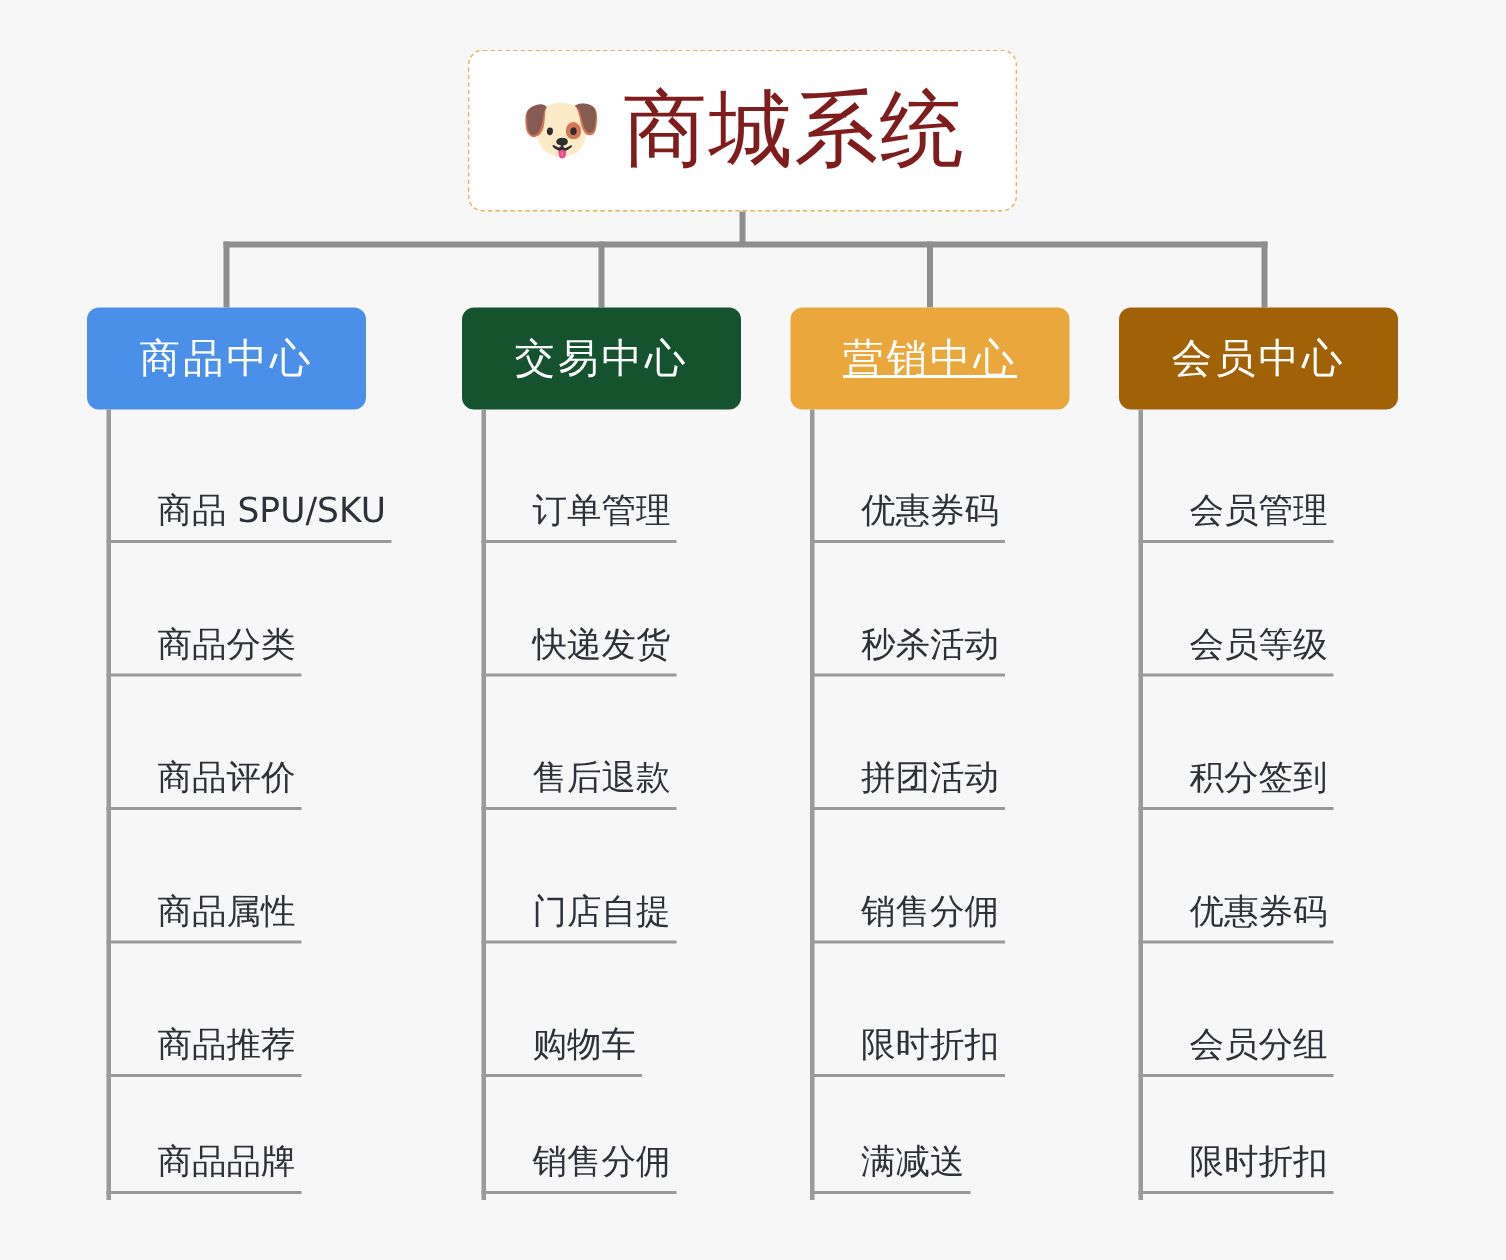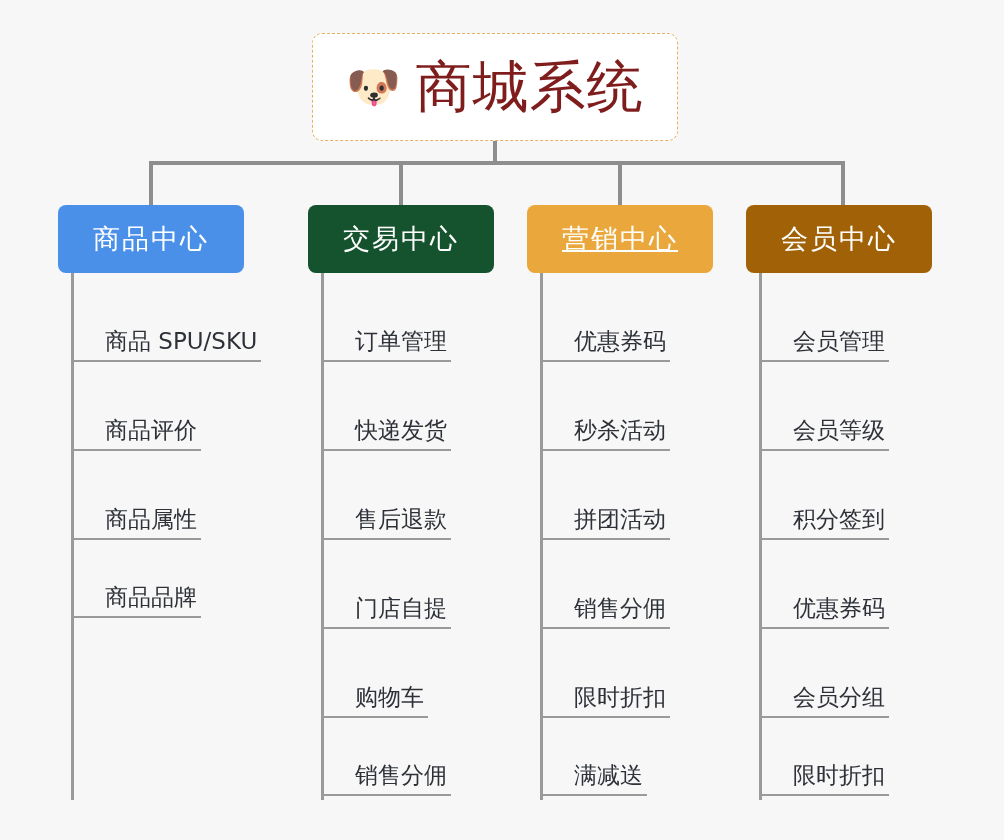--- a/index.html
+++ b/index.html
@@ -138,25 +138,31 @@
   <div class="branch" id="branch-0">
     <div class="branch-header">
       <span>商品中心</span>
     </div>
     <div class="spine" style="height:527px;"></div>
     <div class="leaves">
       <div class="leaf">
           <span class="leaf-label">商品 SPU/SKU</span>
         </div>
       <div class="leaf">
+          <span class="leaf-label">商品分类</span>
+        </div>
+      <div class="leaf">
           <span class="leaf-label">商品评价</span>
         </div>
       <div class="leaf">
           <span class="leaf-label">商品属性</span>
         </div>
+      <div class="leaf">
+          <span class="leaf-label">商品推荐</span>
+        </div>
       <div class="leaf last">
           <span class="leaf-label">商品品牌</span>
         </div>
     </div>
   </div>
 
   <div class="branch" id="branch-1">
     <div class="branch-header">
       <span>交易中心</span>
     </div>

